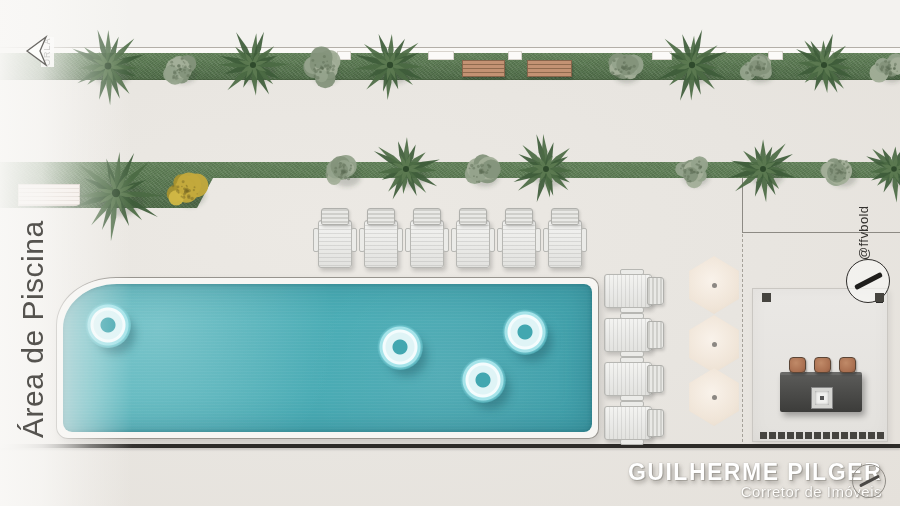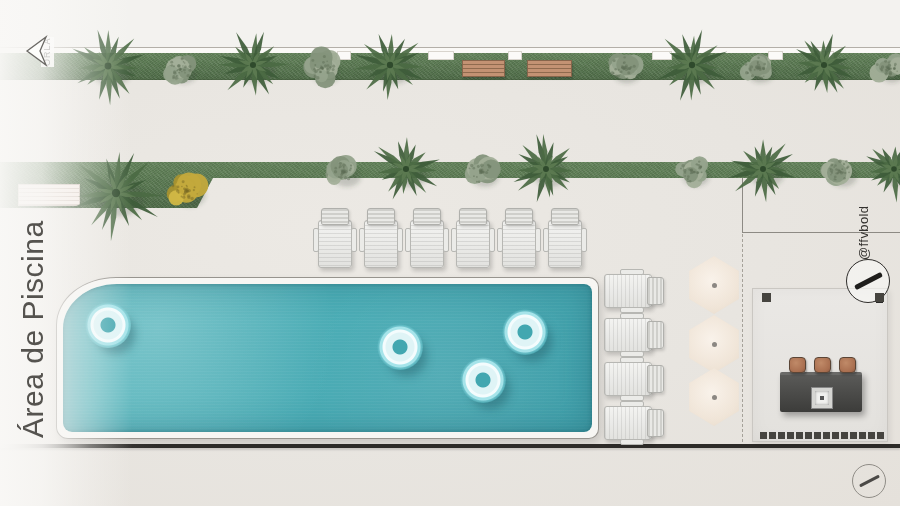--- a/index.html
+++ b/index.html
@@ -880,20 +880,24 @@
   <div class="orla-label">ORLA</div>
 
   <div class="area-label">Área de Piscina</div>
   <div class="handle">@ffvbold</div>
 
   <div class="logo-circ logo-top">
       <div class="slash"></div>
     </div>
   <div class="logo-top-sq"></div>
 
+  <div class="brand">
+    <div class="brand-name">GUILHERME PILGER</div>
+    <div class="brand-role">Corretor de Imóveis</div>
+  </div>
   <div class="logo-circ logo-bot">
       <div class="slash"></div>
     </div>
 
 <div class="bench-wood" style="left: 462px; top: 60px; width: 43px;"></div>
     <div class="bench-wood" style="left: 527px; top: 60px; width: 45px;"></div>
     <div class="notch" style="left: 337px; width: 14px;"></div>
     <div class="notch" style="left: 428px; width: 26px;"></div>
     <div class="notch" style="left: 508px; width: 14px;"></div>
     <div class="notch" style="left: 652px; width: 20px;"></div>

